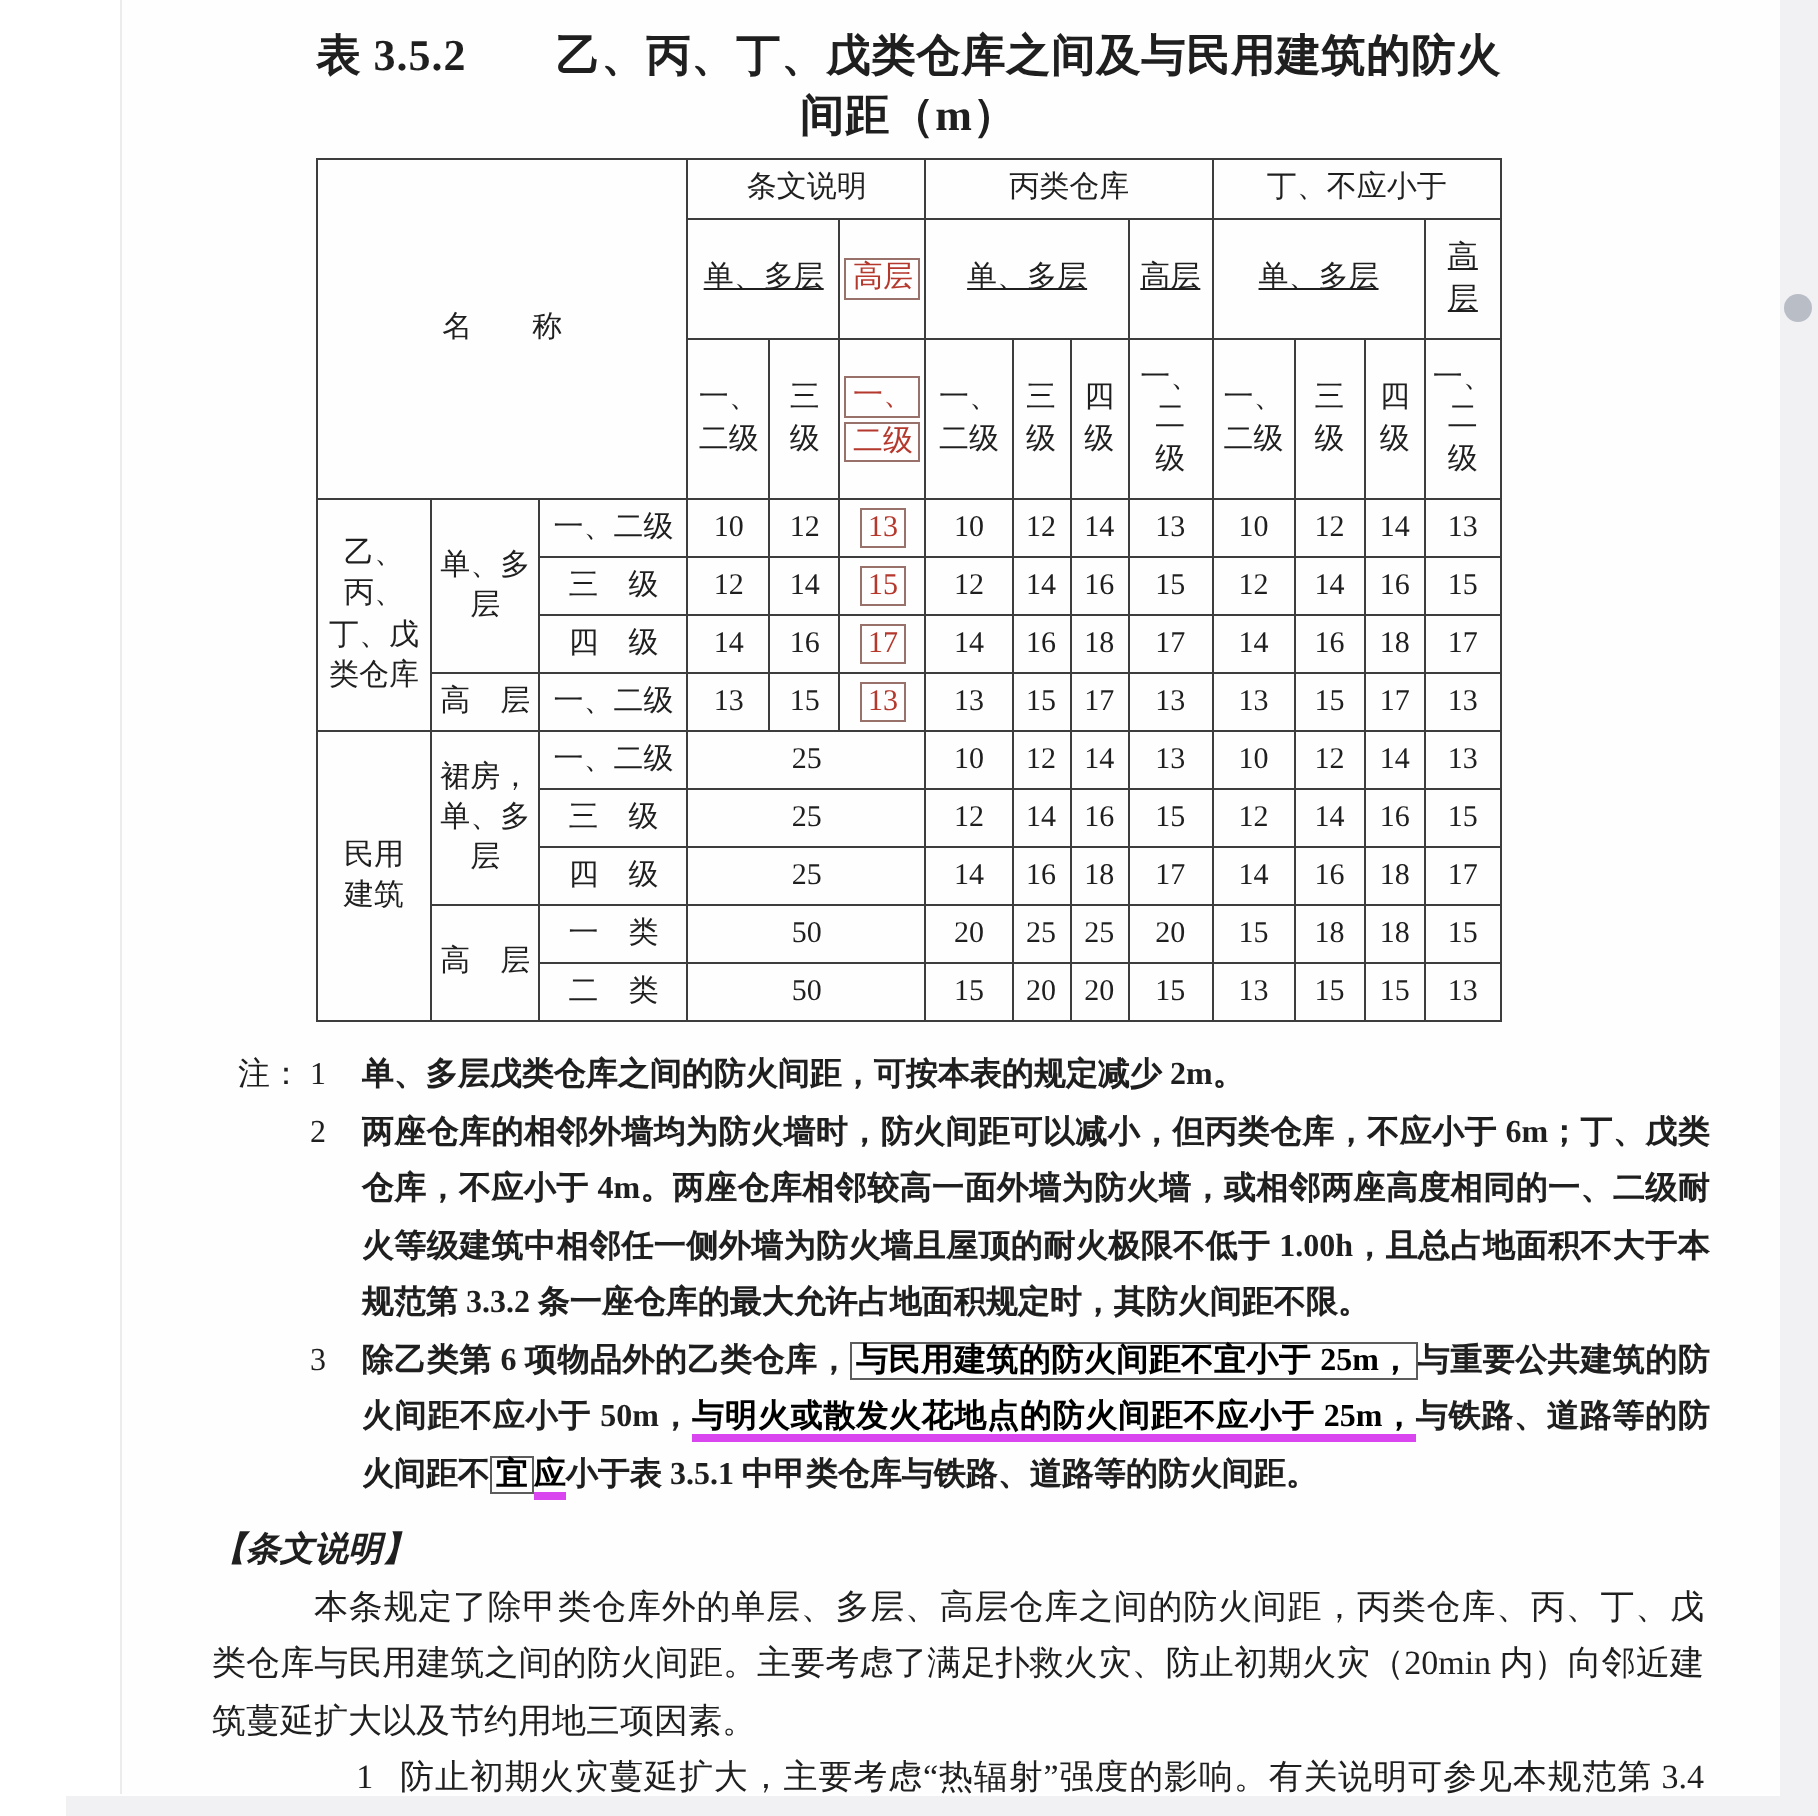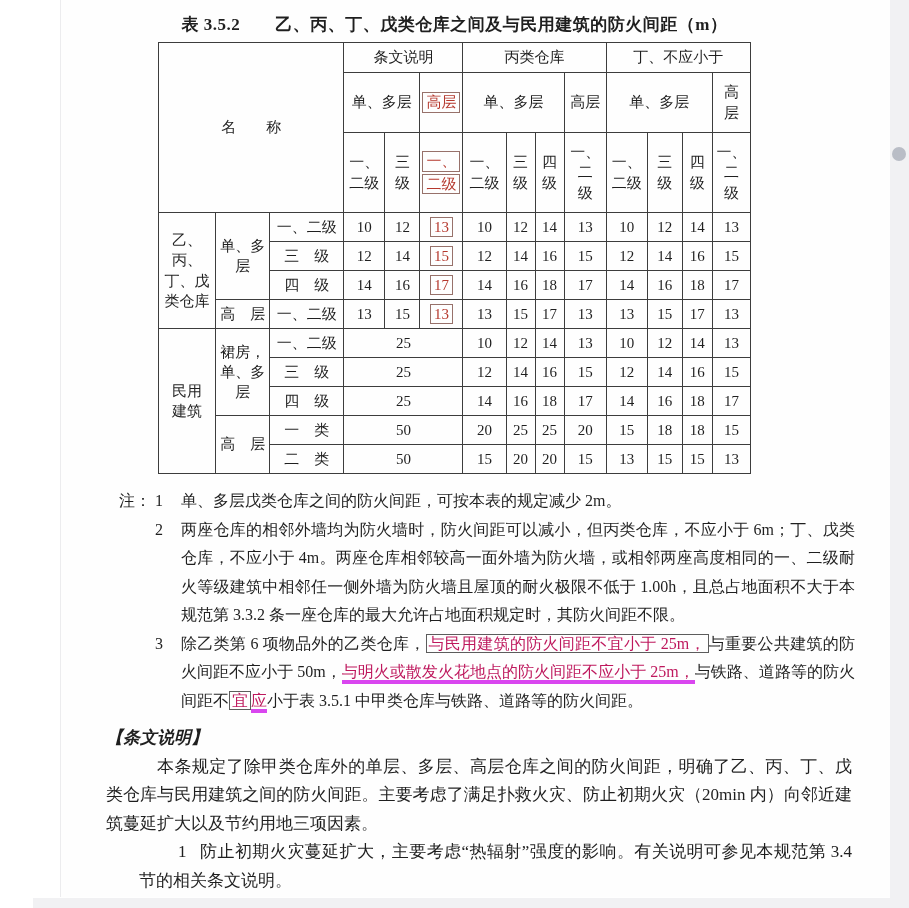--- a/index.html
+++ b/index.html
@@ -11,46 +11,46 @@
   .content{
     position:absolute;left:60px;top:0;width:829px;height:897px;
     border-left:1px solid #ececee;background:#fefefe;
   }
   
   .right-track{position:absolute;top:0;right:0;width:19px;height:908px;background:#f1f1f3;}
   .scroll-thumb{position:absolute;top:147px;left:2px;width:14px;height:14px;border-radius:50%;background:#b9bdc6;}
   .bottom-track{position:absolute;left:33px;bottom:0;width:876px;height:10px;background:#f1f1f3;}
 
   
-  .title{width:593px;margin:13px 0 6px 97px;text-align:center;font-weight:bold;font-size:17px;letter-spacing:.5px;}
+  .title{width:593px;margin:13px 0 6px 97px;text-align:center;font-weight:bold;font-size:22px;letter-spacing:.5px;}
 
   
   table.fire-table{border-collapse:collapse;table-layout:fixed;width:593px;margin-left:97px;}
   .fire-table td,.fire-table th{
     border:1px solid #3d3d3d;text-align:center;vertical-align:middle;
     font-weight:normal;font-size:15px;line-height:1.35;padding:0 1px;white-space:pre-line;
   }
   .fire-table thead tr:nth-child(1){height:30px;}
-  .fire-table thead tr:nth-child(2){height:60px;}
+  .fire-table thead tr:nth-child(2){height:60px;text-decoration:underline;}
   .fire-table thead tr:nth-child(3){height:80px;}
   .fire-table tbody tr{height:29px;}
   .boxline{line-height:1.15;}
   .redbox{
     display:inline-block;border:1px solid #97716a;color:#b5382d;
     padding:0 3px;margin:1px 0;line-height:1.25;
   }
 
   
   .notes{margin:13px 0 0 58px;width:736px;font-size:16px;line-height:28.5px;}
   .note-row{display:flex;align-items:flex-start;}
   .note-label{width:36px;flex:none;}
   .note-num{width:26px;flex:none;}
-  .note-text{flex:1;text-align:justify;}
+  .note-text{flex:1;text-align:justify;font-weight:bold;}
   .seg{}
-  .seg.red{color:#be185d;}
+  .seg.red{color:#000000;}
   .seg.boxed{border:1px solid #5c5c5c;padding:0 2px;}
   .seg.underl{border-bottom:4px solid #d946ef;}
 
   
   .commentary{margin:9px 0 0 45px;width:746px;font-size:17px;line-height:28.5px;}
   .commentary-heading{font-weight:bold;font-style:italic;}
   .commentary p{margin:0;text-align:justify;}
   .commentary p.lead{text-indent:3em;}
   .commentary p.numbered{text-indent:2.3em;margin-left:33px;}
   .cnum{padding-right:13px;}
@@ -265,21 +265,21 @@
       <div class="note-row">
         <span class="note-label"></span>
         <span class="note-num">3</span>
         <div class="note-text"><span class="seg">除乙类第 6 项物品外的乙类仓库，</span><span class="seg red boxed">与民用建筑的防火间距不宜小于 25m，</span><span class="seg">与重要公共建筑的防火间距不应小于 50m，</span><span class="seg red underl">与明火或散发火花地点的防火间距不应小于 25m，</span><span class="seg">与铁路、道路等的防火间距不</span><span class="seg red boxed">宜</span><span class="seg red underl">应</span><span class="seg">小于表 3.5.1 中甲类仓库与铁路、道路等的防火间距。</span></div>
       </div>
     </div>
 
   <div class="commentary">
     <div class="commentary-heading">【条文说明】</div>
     <div>
-        <p class="lead">本条规定了除甲类仓库外的单层、多层、高层仓库之间的防火间距，明确了乙、丙、丁、戊类仓库与民用建筑之间的防火间距。主要考虑了满足扑救火灾、防止初期火灾（20min 内）向邻近建筑蔓延扩大以及节约用地三项因素。</p>
+        <p class="lead">本条规定了除甲类仓库外的单层、多层、高层仓库之间的防火间距，丙类仓库、丙、丁、戊类仓库与民用建筑之间的防火间距。主要考虑了满足扑救火灾、防止初期火灾（20min 内）向邻近建筑蔓延扩大以及节约用地三项因素。</p>
         <p class="numbered"><span class="cnum">1</span>防止初期火灾蔓延扩大，主要考虑“热辐射”强度的影响。有关说明可参见本规范第 3.4 节的相关条文说明。</p>
         <p class="numbered"><span class="cnum">2</span>仓库火灾表明，在二、三级风的情况下，本规定的防火间距基本上可行、有</p>
       </div>
   </div>
 </div>
 
 <div class="right-track">
   <div class="scroll-thumb"></div>
 </div>
 <div class="bottom-track"></div>

